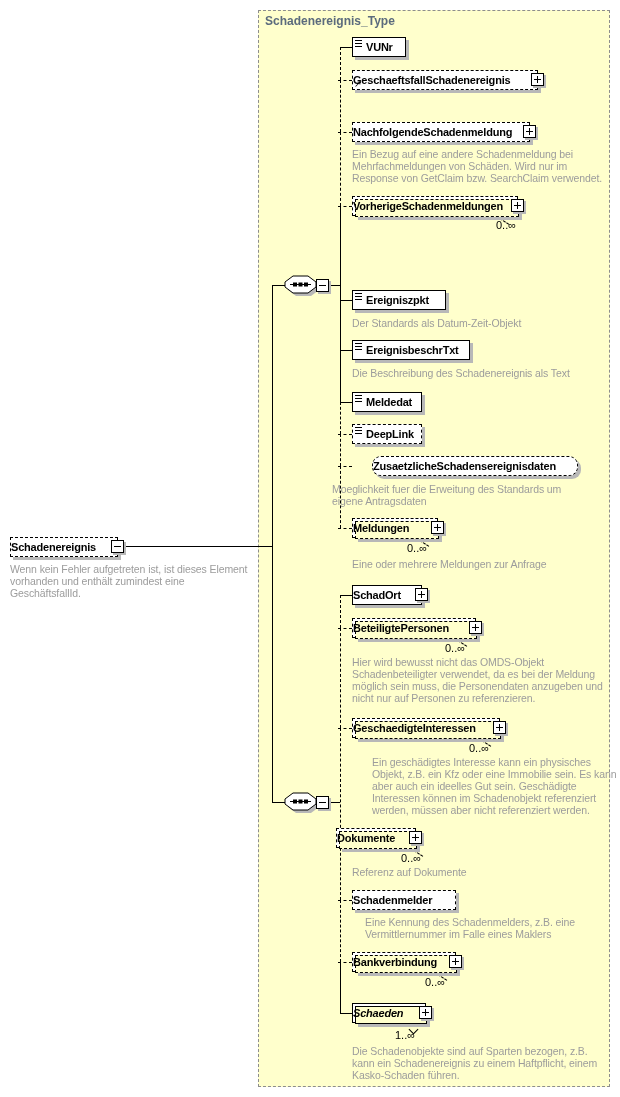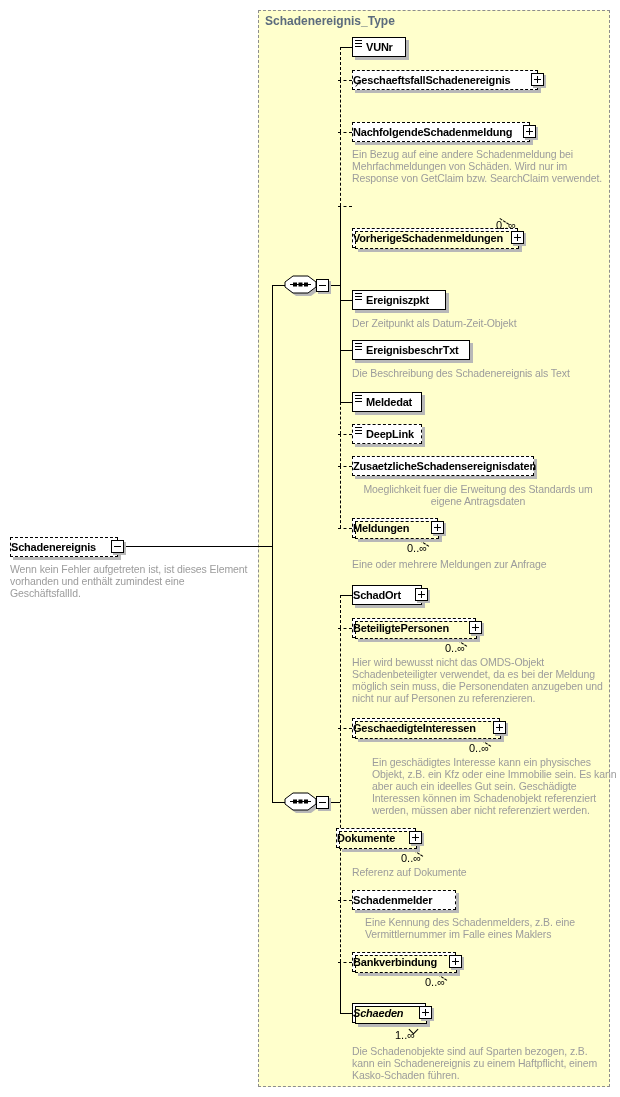--- a/index.html
+++ b/index.html
@@ -137,53 +137,53 @@
     <span class="lbl">GeschaeftsfallSchadenereignis</span>
     <span class="pm plus"></span>
   </div>
 
   <div class="el dashed" style="left:352px;top:122px;width:178px;">
     <span class="lbl">NachfolgendeSchadenmeldung</span>
     <span class="pm plus"></span>
   </div>
   <div class="ann" style="left:352px;top:148px;width:252px;">Ein Bezug auf eine andere Schadenmeldung bei Mehrfachmeldungen von Schäden. Wird nur im Response von GetClaim bzw. SearchClaim verwendet.</div>
 
-  <div class="el dashed multi" style="left:352px;top:196px;width:166px;margin-top:32px;">
+  <div class="el dashed multi" style="left:352px;top:196px;width:166px;">
     <span class="lbl">VorherigeSchadenmeldungen</span>
     <span class="pm plus"></span>
   </div>
   <div class="tail" style="left:500px;top:218px;"></div>
   <div class="occ" style="left:496px;top:219px;">0..∞</div>
 
   <div class="el ti" style="left:352px;top:290px;width:94px;">
     <span class="txticon"></span>
     <span class="lbl">Ereigniszpkt</span>
   </div>
-  <div class="ann" style="left:352px;top:317px;width:252px;">Der Zeitpunkt als Datum-Zeit-Objekt</div>
+  <div class="ann" style="left:352px;top:317px;width:252px;">Der Standards als Datum-Zeit-Objekt</div>
 
   <div class="el ti" style="left:352px;top:340px;width:118px;">
     <span class="txticon"></span>
     <span class="lbl">EreignisbeschrTxt</span>
   </div>
   <div class="ann" style="left:352px;top:367px;width:252px;">Die Beschreibung des Schadenereignis als Text</div>
 
   <div class="el ti" style="left:352px;top:392px;width:70px;">
     <span class="txticon"></span>
     <span class="lbl">Meldedat</span>
   </div>
 
   <div class="el dashed ti" style="left:352px;top:424px;width:70px;">
     <span class="txticon"></span>
     <span class="lbl">DeepLink</span>
   </div>
 
-  <div class="el dashed" style="left:352px;top:456px;width:182px;">
+  <div class="el dashed" style="left:372px;top:456px;width:206px;border-radius:9px;">
     <span class="lbl">ZusaetzlicheSchadensereignisdaten</span>
   </div>
-  <div class="ann" style="left:352px;top:483px;width:252px;text-align:center;">Moeglichkeit fuer die Erweitung des Standards um eigene Antragsdaten</div>
+  <div class="ann" style="left:332px;top:483px;width:252px;">Moeglichkeit fuer die Erweitung des Standards um eigene Antragsdaten</div>
 
   <div class="el dashed multi" style="left:352px;top:518px;width:86px;">
     <span class="lbl">Meldungen</span>
     <span class="pm plus"></span>
   </div>
   <div class="tail" style="left:420px;top:540px;"></div>
   <div class="occ" style="left:407px;top:542px;">0..∞</div>
   <div class="ann" style="left:352px;top:558px;width:252px;">Eine oder mehrere Meldungen zur Anfrage</div>
 
   <div class="el" style="left:352px;top:585px;width:70px;">

